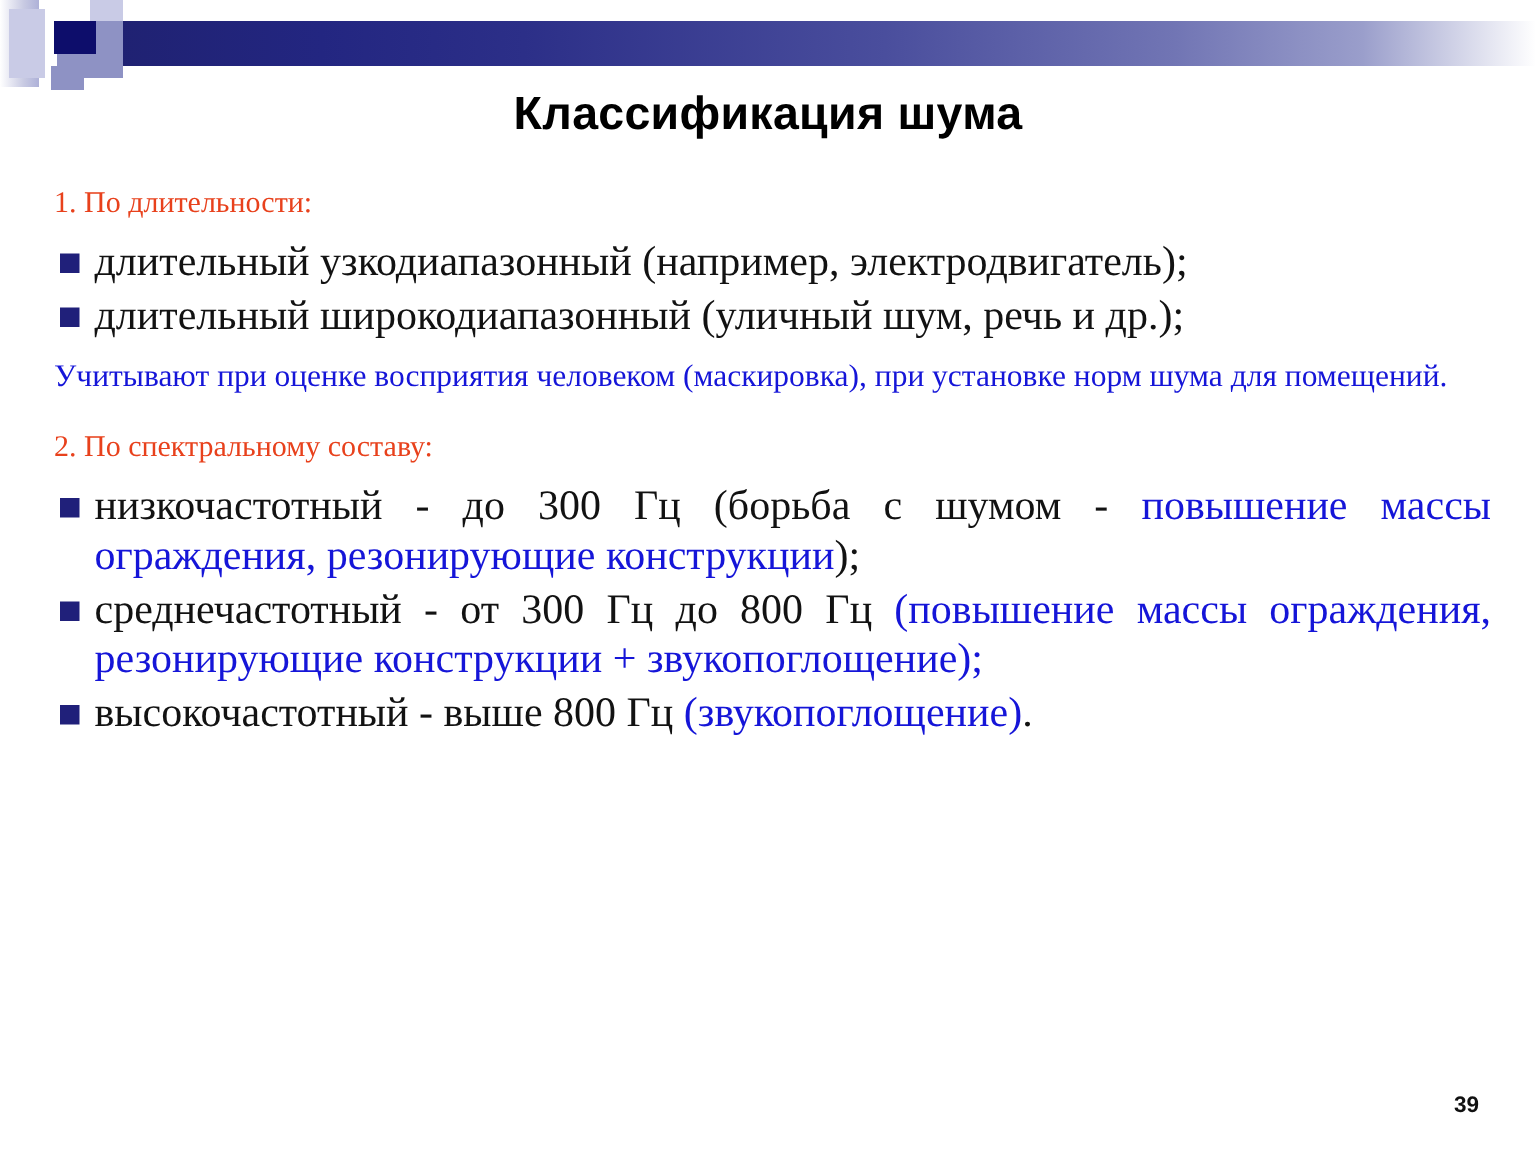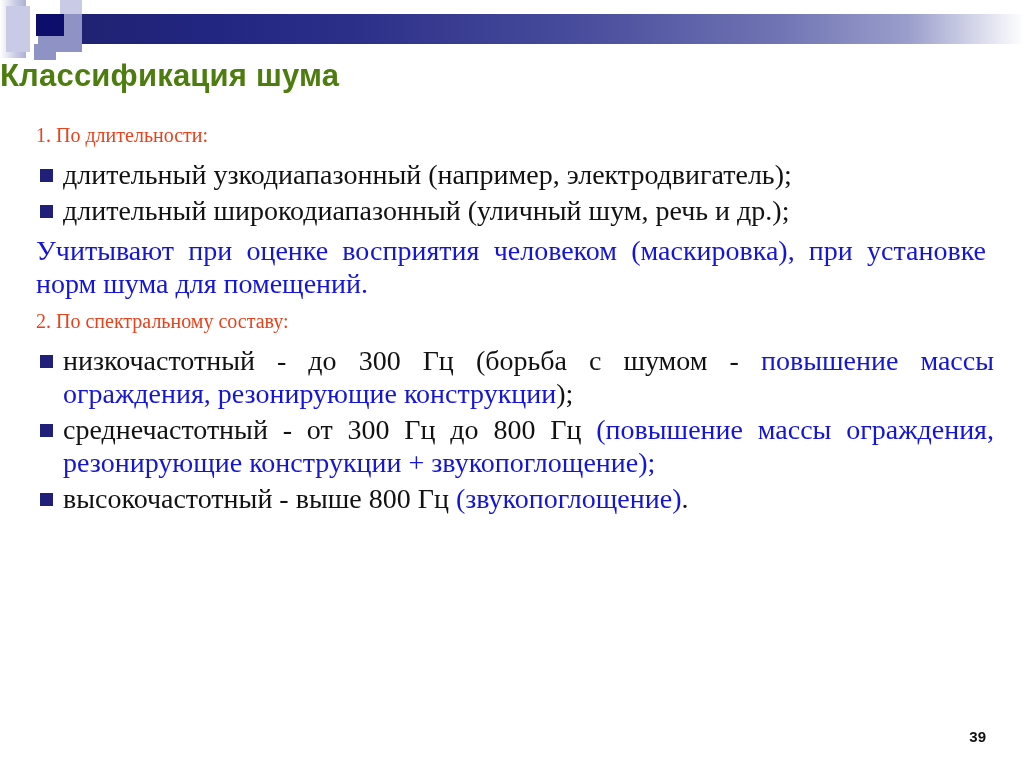--- a/index.html
+++ b/index.html
@@ -55,43 +55,44 @@
   .sq-mid    { background: #8e92c4; }
   .sq-light  { background: #b9bcdd; }
   .sq-pale   { background: #c9cbe6; }
 
   
   .slide-title {
     position: absolute;
     left: 0;
     top: 58px;
     width: 1024px;
+    text-align: center;
     font-family: "Liberation Sans", "DejaVu Sans", sans-serif;
     font-weight: bold;
     font-size: 31px;
-    color: #4d7c0f;
+    color: #000000;
     letter-spacing: 0.2px;
   }
 
   
   .slide-body {
     position: absolute;
     left: 36px;
     top: 118px;
     width: 958px;
   }
 
   .section-head {
     color: #e8411c;
     font-size: 20px;
     line-height: 34px;
     margin: 0 0 6px 0;
     white-space: nowrap;
   }
-  .section-head.second { margin-top: 4px; }
+  .section-head.second { margin-top: 14px; }
 
   .bullet-row {
     display: flex;
     align-items: flex-start;
     margin: 0 0 3px 0;
   }
   .bullet-mark {
     flex: 0 0 auto;
     width: 13px;
     height: 13px;
@@ -103,21 +104,21 @@
     font-size: 28px;
     line-height: 33px;
     color: #121212;
   }
   .bullet-text.justify {
     text-align: justify;
     text-align-last: left;
   }
   .para-blue {
     color: #1515d8;
-    font-size: 28px;
+    font-size: 21px;
     line-height: 33px;
     margin: 7px 0 0 0;
     text-align: justify;
     text-align-last: left;
     width: 950px;
   }
   .blue  { color: #1515d8; }
   .black { color: #121212; }
 
   

